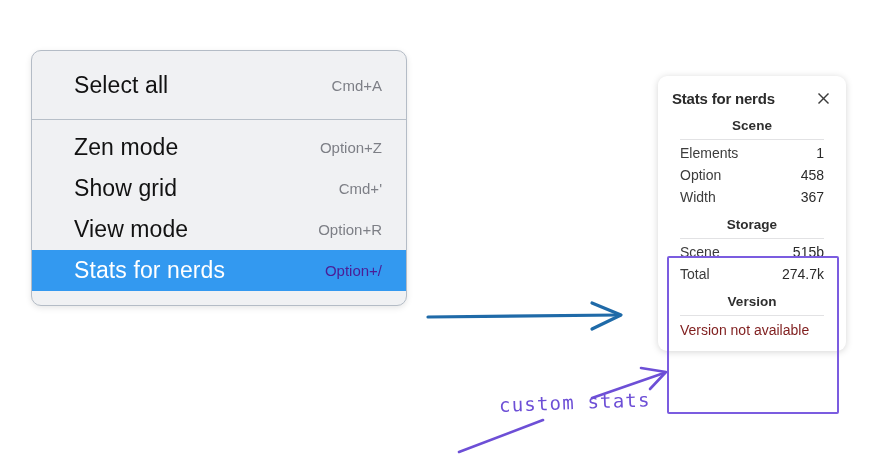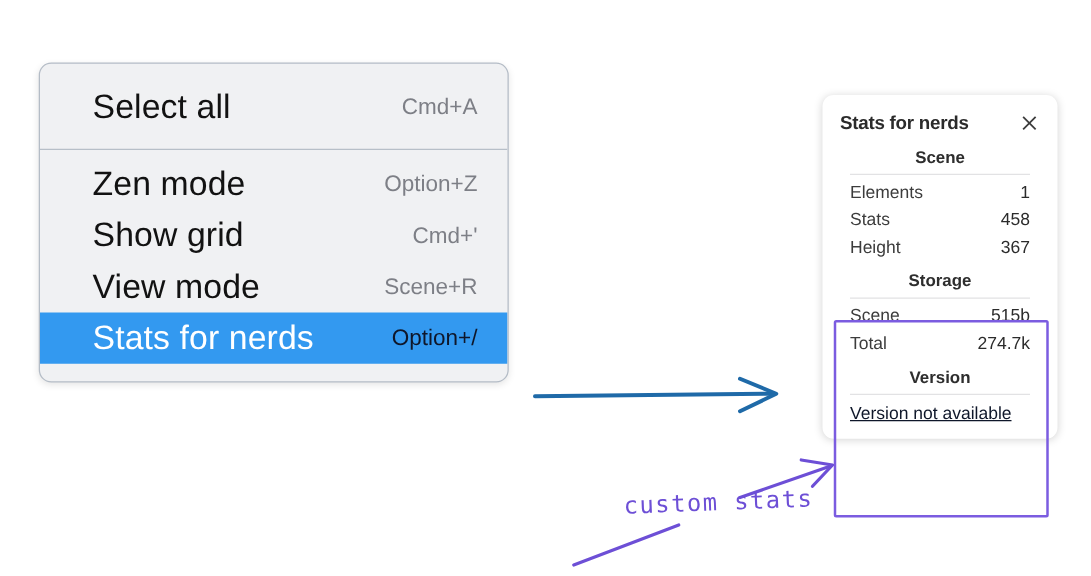--- a/index.html
+++ b/index.html
@@ -40,35 +40,35 @@
   .menu-item {
     display: flex;
     align-items: center;
     justify-content: space-between;
     height: 41px;
     padding: 0 24px 0 42px;
     box-sizing: border-box;
     cursor: default;
   }
   .menu-item .mi-label {
-    font-size: 27px;
+    font-size: 23px;
     color: #121212;
     letter-spacing: 0.1px;
     white-space: nowrap;
   }
   .menu-item .mi-shortcut {
-    font-size: 18px;
+    font-size: 15px;
     color: #7d7f86;
     white-space: nowrap;
   }
   .menu-item.is-selected {
     background: #3399f0;
   }
   .menu-item.is-selected .mi-label { color: #ffffff; }
-  .menu-item.is-selected .mi-shortcut { color: #0f172a; margin-left: 40px; }
+  .menu-item.is-selected .mi-shortcut { color: #4c1d95; margin-left: 40px; }
 
   
   #stats-panel {
     position: absolute;
     left: 658px;
     top: 76px;
     width: 188px;
     background: #ffffff;
     border-radius: 9px;
     box-shadow: 0 1px 7px rgba(0,0,0,0.17);
@@ -110,24 +110,23 @@
   .sp-row {
     display: flex;
     align-items: flex-start;
     justify-content: space-between;
     padding: 3px 0;
   }
   .sp-row .k { font-size: 14px; color: #3c3c3c; }
   .sp-row .v { font-size: 14px; color: #2b2b2b; }
   .sp-note {
     font-size: 14px;
-    color: #0f172a;
+    color: #7f1d1d;
     padding: 4px 0 1px 0;
     white-space: nowrap;
-    text-decoration: underline;
   }
 
   
   #custom-stats-highlight {
     position: absolute;
     left: 667px;
     top: 256px;
     width: 172px;
     height: 158px;
     border: 2.5px solid #7b5ce0;
@@ -174,21 +173,21 @@
     <div class="menu-item">
       <span class="mi-label">Zen mode</span>
       <span class="mi-shortcut">Option+Z</span>
     </div>
     <div class="menu-item">
       <span class="mi-label">Show grid</span>
       <span class="mi-shortcut">Cmd+'</span>
     </div>
     <div class="menu-item">
       <span class="mi-label">View mode</span>
-      <span class="mi-shortcut">Scene+R</span>
+      <span class="mi-shortcut">Option+R</span>
     </div>
     <div class="menu-item is-selected">
       <span class="mi-label">Stats for nerds</span>
       <span class="mi-shortcut">Option+/</span>
     </div>
   </div>
 
 </div>
 
 <div id="stats-panel">
@@ -206,25 +205,25 @@
   <div class="sp-body">
 
     <div>
       <div class="sp-section-title">Scene</div>
       <div class="sp-rule"></div>
       <div class="sp-row">
         <span class="k">Elements</span>
         <span class="v">1</span>
       </div>
       <div class="sp-row">
-        <span class="k">Stats</span>
+        <span class="k">Option</span>
         <span class="v">458</span>
       </div>
       <div class="sp-row">
-        <span class="k">Height</span>
+        <span class="k">Width</span>
         <span class="v">367</span>
       </div>
     </div>
 
     <div>
       <div class="sp-section-title">Storage</div>
       <div class="sp-rule"></div>
       <div class="sp-row">
         <span class="k">Scene</span>
         <span class="v">515b</span>

